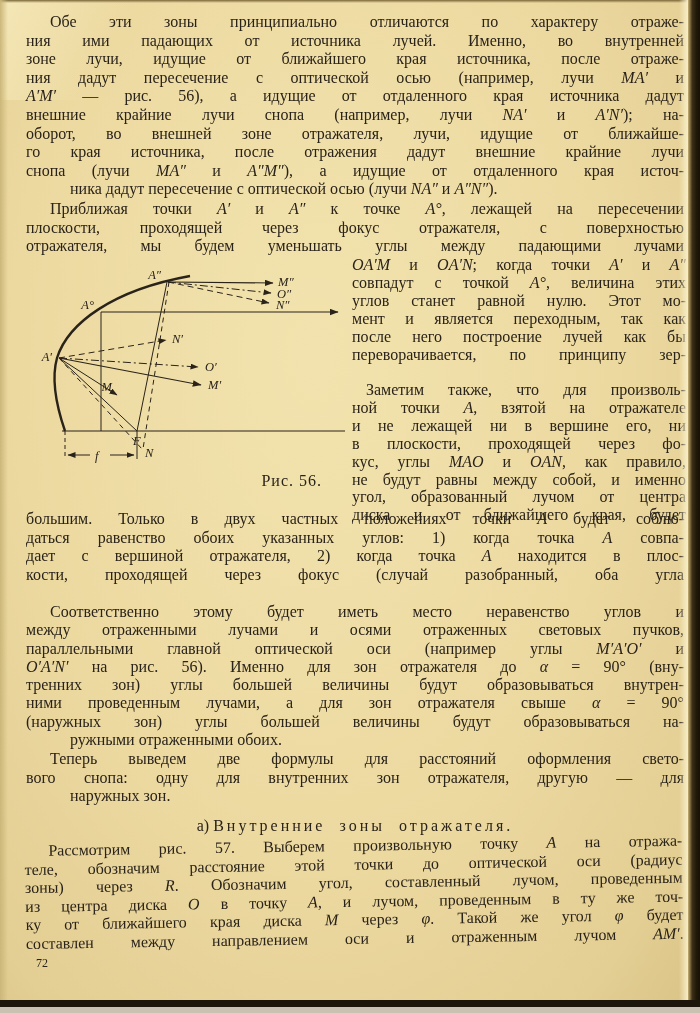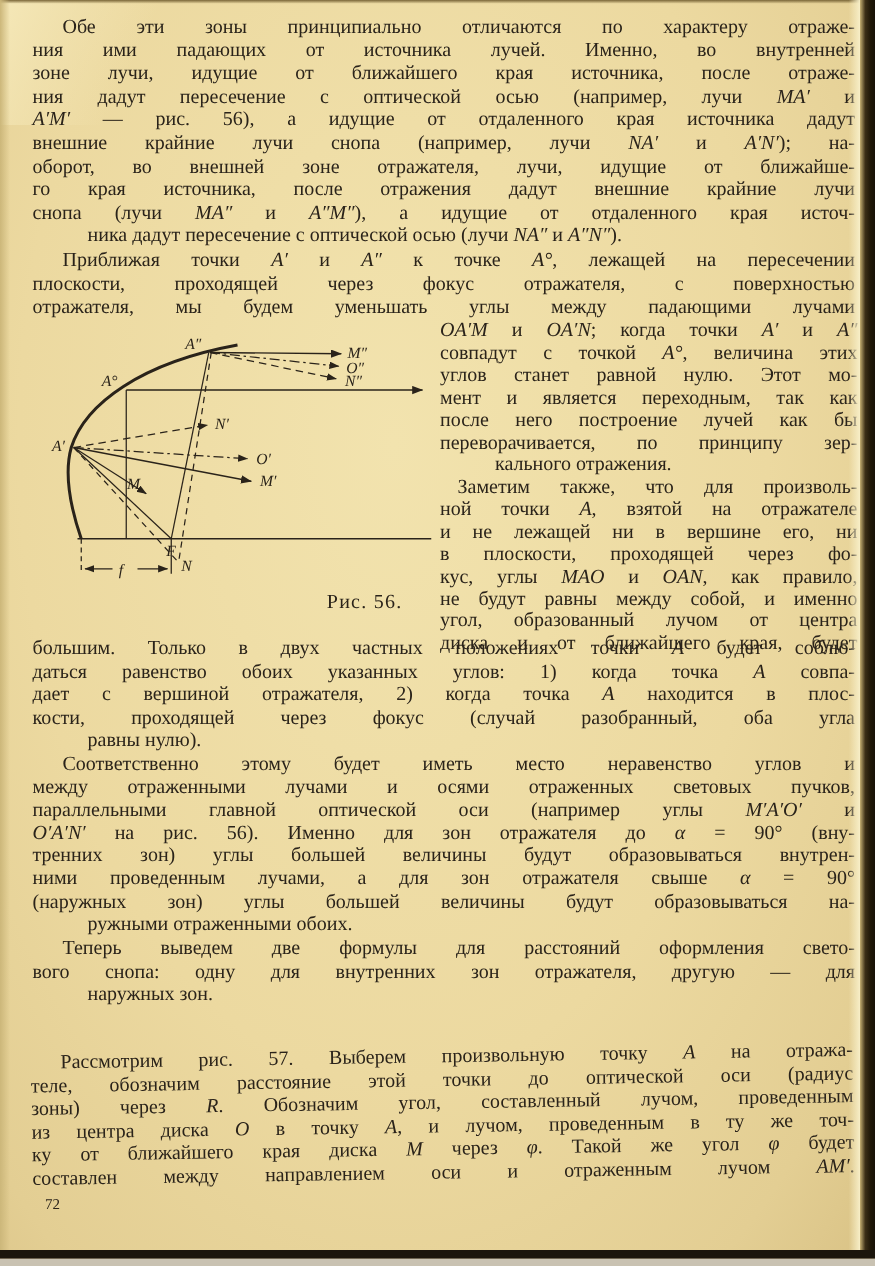--- a/index.html
+++ b/index.html
@@ -68,55 +68,57 @@
       <div class="tl"><span>плоскости,  проходящей  через  фокус  отражателя,  с  поверхностью</span></div>
       <div class="tl"><span>отражателя,  мы  будем  уменьшать  углы  между  падающими  лучами</span></div>
     </div>
   <div class="blk rc" id="rc1">
       <div class="tl"><span></span><span class="it">OA′M</span><span>  и  </span><span class="it">OA′N</span><span>;  когда  точки  </span><span class="it">A′</span><span>  и  </span><span class="it">A″</span><span></span></div>
       <div class="tl"><span>совпадут с точкой  </span><span class="it">A°</span><span>, величина этих</span></div>
       <div class="tl"><span>углов станет равной  нулю.  Этот  мо-</span></div>
       <div class="tl"><span>мент и является переходным, так как</span></div>
       <div class="tl"><span>после него построение лучей как  бы</span></div>
       <div class="tl"><span>переворачивается,  по  принципу  зер-</span></div>
-      <div class="tl ll"><span>кального отражения.</span></div>
     </div>
   <div class="blk rc ind" id="rc2">
       <div class="tl"><span>Заметим  также,  что для произволь-</span></div>
       <div class="tl"><span>ной точки  </span><span class="it">A</span><span>,  взятой  на  отражателе</span></div>
       <div class="tl"><span>и не лежащей ни в вершине  его,  ни</span></div>
       <div class="tl"><span>в  плоскости,  проходящей  через  фо-</span></div>
       <div class="tl"><span>кус,  углы  </span><span class="it">MAO</span><span>  и  </span><span class="it">OAN</span><span>,  как правило,</span></div>
       <div class="tl"><span>не  будут равны между собой, и именно</span></div>
       <div class="tl"><span>угол,  образованный  лучом  от  центра</span></div>
       <div class="tl"><span>диска  и  от  ближайшего  края,  будет</span></div>
     </div>
   <div class="blk fw" id="b3">
       <div class="tl"><span>большим. Только в двух частных  положениях  точки </span><span class="it">A</span><span> будет соблю-</span></div>
       <div class="tl"><span>даться равенство обоих указанных  углов:  1)  когда  точка  </span><span class="it">A</span><span>  совпа-</span></div>
       <div class="tl"><span>дает с вершиной  отражателя,  2)  когда  точка  </span><span class="it">A</span><span>  находится  в плос-</span></div>
       <div class="tl"><span>кости,  проходящей  через  фокус  (случай  разобранный,  оба  угла</span></div>
-      <div class="tl ll"><span>равны  нулю).</span></div>
     </div>
   <div class="blk fw ind" id="b4">
       <div class="tl"><span>Соответственно  этому  будет  иметь  место  неравенство  углов  и</span></div>
       <div class="tl"><span>между  отраженными  лучами  и  осями  отраженных  световых  пучков,</span></div>
       <div class="tl"><span>параллельными  главной  оптической  оси  (например  углы  </span><span class="it">M′A′O′</span><span>  и</span></div>
       <div class="tl"><span></span><span class="it">O′A′N′</span><span>  на  рис. 56).  Именно  для  зон  отражателя  до  </span><span class="it">α</span><span> = 90°  (вну-</span></div>
       <div class="tl"><span>тренних зон) углы большей величины будут образовываться внутрен-</span></div>
       <div class="tl"><span>ними  проведенным  лучами,  а  для  зон  отражателя  свыше  </span><span class="it">α</span><span> = 90°</span></div>
       <div class="tl"><span>(наружных  зон)  углы  большей  величины  будут  образовываться  на-</span></div>
       <div class="tl ll"><span>ружными  отраженными  обоих.</span></div>
     </div>
   <div class="blk fw ind" id="b5">
       <div class="tl"><span>Теперь  выведем  две  формулы  для  расстояний  оформления  свето-</span></div>
       <div class="tl"><span>вого  снопа:  одну  для  внутренних  зон  отражателя,  другую — для</span></div>
       <div class="tl ll"><span>наружных  зон.</span></div>
     </div>
 
+  <div class="blk fw" id="heading">
+    <span>а)</span>
+    <span class="sp">Внутренние зоны отражателя.</span>
+  </div>
 
   <div class="blk fw ind" id="b6">
       <div class="tl"><span>Рассмотрим  рис. 57.  Выберем  произвольную  точку  </span><span class="it">A</span><span>  на  отража-</span></div>
       <div class="tl"><span>теле,  обозначим  расстояние  этой  точки  до  оптической  оси  (радиус</span></div>
       <div class="tl"><span>зоны)  через  </span><span class="it">R</span><span>.  Обозначим  угол,  составленный  лучом,  проведенным</span></div>
       <div class="tl"><span>из  центра  диска  </span><span class="it">O</span><span>  в  точку  </span><span class="it">A</span><span>,  и  лучом,  проведенным  в  ту  же  точ-</span></div>
       <div class="tl"><span>ку  от  ближайшего  края  диска  </span><span class="it">M</span><span>  через  </span><span class="it">φ</span><span>.  Такой  же  угол  </span><span class="it">φ</span><span>  будет</span></div>
       <div class="tl"><span>составлен  между  направлением  оси  и  отраженным  лучом  </span><span class="it">AM′</span><span>.</span></div>
     </div>
 

